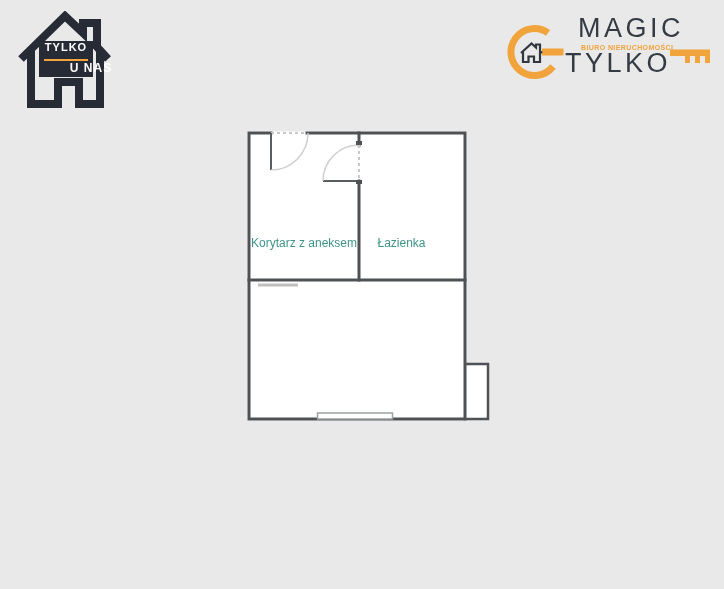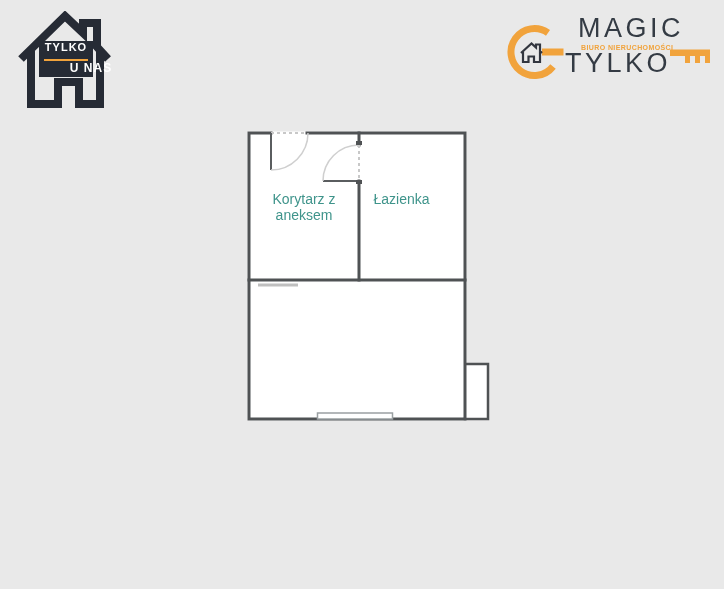--- a/index.html
+++ b/index.html
@@ -37,21 +37,21 @@
   .plan svg{position:absolute;left:0;top:0;}
   .fill-room{fill:var(--plan-bg,#FFFFFF);}
   .wall{fill:none;stroke:var(--wall,#4F5254);stroke-width:3;stroke-linecap:square;}
   .wall-thin{fill:none;stroke:var(--wall,#4F5254);stroke-width:2.5;stroke-linecap:square;}
   .opening{fill:none;stroke:#C8C8C8;stroke-width:2;stroke-dasharray:3 3;}
   .leaf{fill:none;stroke:#5A5D5F;stroke-width:2;}
   .arc{fill:none;stroke:#CFCFCF;stroke-width:1.5;}
   .jamb{fill:var(--wall,#4F5254);}
   .pass{fill:none;stroke:#BFBFBF;stroke-width:3;}
   .window{fill:#FFFFFF;stroke:#9AA0A2;stroke-width:1.5;}
-  .room-label{position:absolute;color:var(--teal,#3F948B);font-size:14px;line-height:16px;text-align:center;}
+  .room-label{position:absolute;color:var(--teal,#3F948B);font-size:12px;line-height:16px;text-align:center;margin-top:44px;}
   .label-korytarz{left:10px;top:66px;width:108px;}
   .label-lazienka{left:120px;top:66px;width:83px;}
   .label-sypialnia{left:10px;top:209px;width:214px;}
 </style>
 </head>
 <body>
 
 <div class="page">
 
   <div class="badge">

